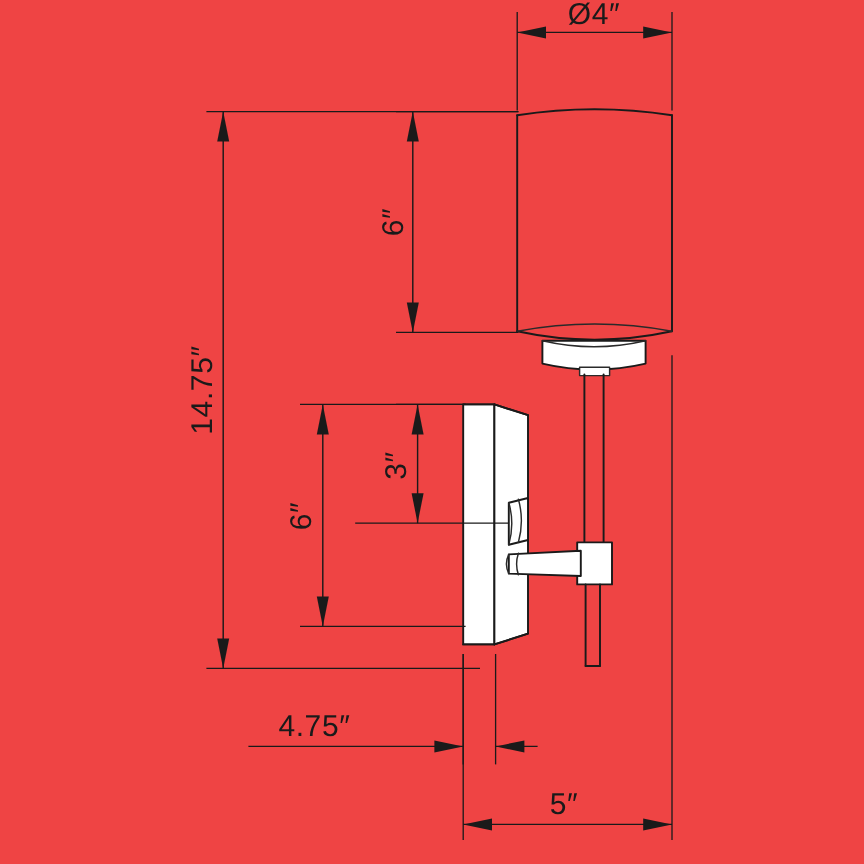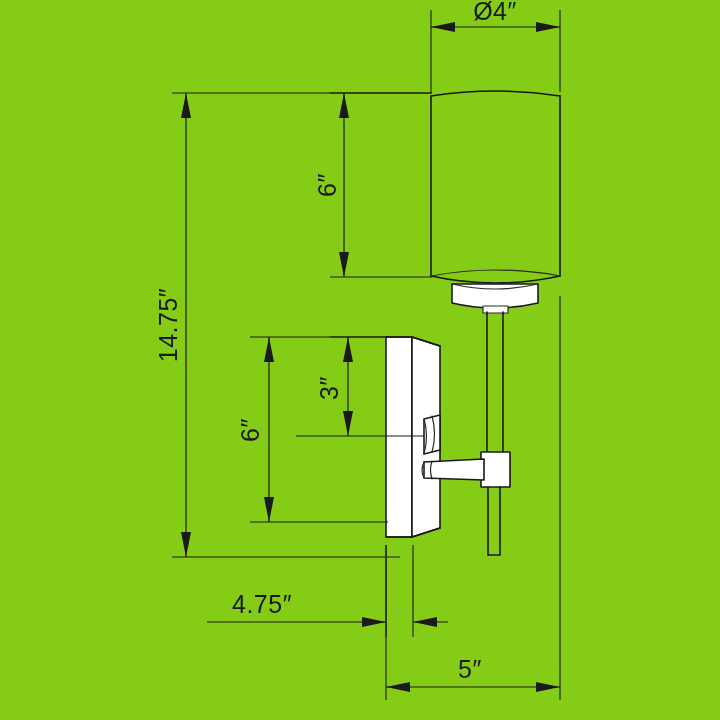--- a/index.html
+++ b/index.html
@@ -8,21 +8,21 @@
     padding: 0;
     background: #ffffff;
   }
   body {
     font-family: "Liberation Sans", sans-serif;
   }
   #drawing-root {
     position: relative;
     width: 720px;
     height: 720px;
-    background: #84cc16;
+    background: #ef4444;
     overflow: hidden;
   }
   svg#tech-drawing {
     display: block;
     width: 720px;
     height: 720px;
   }
   .obj-line {
     fill: none;
     stroke: #1a1a1a;

